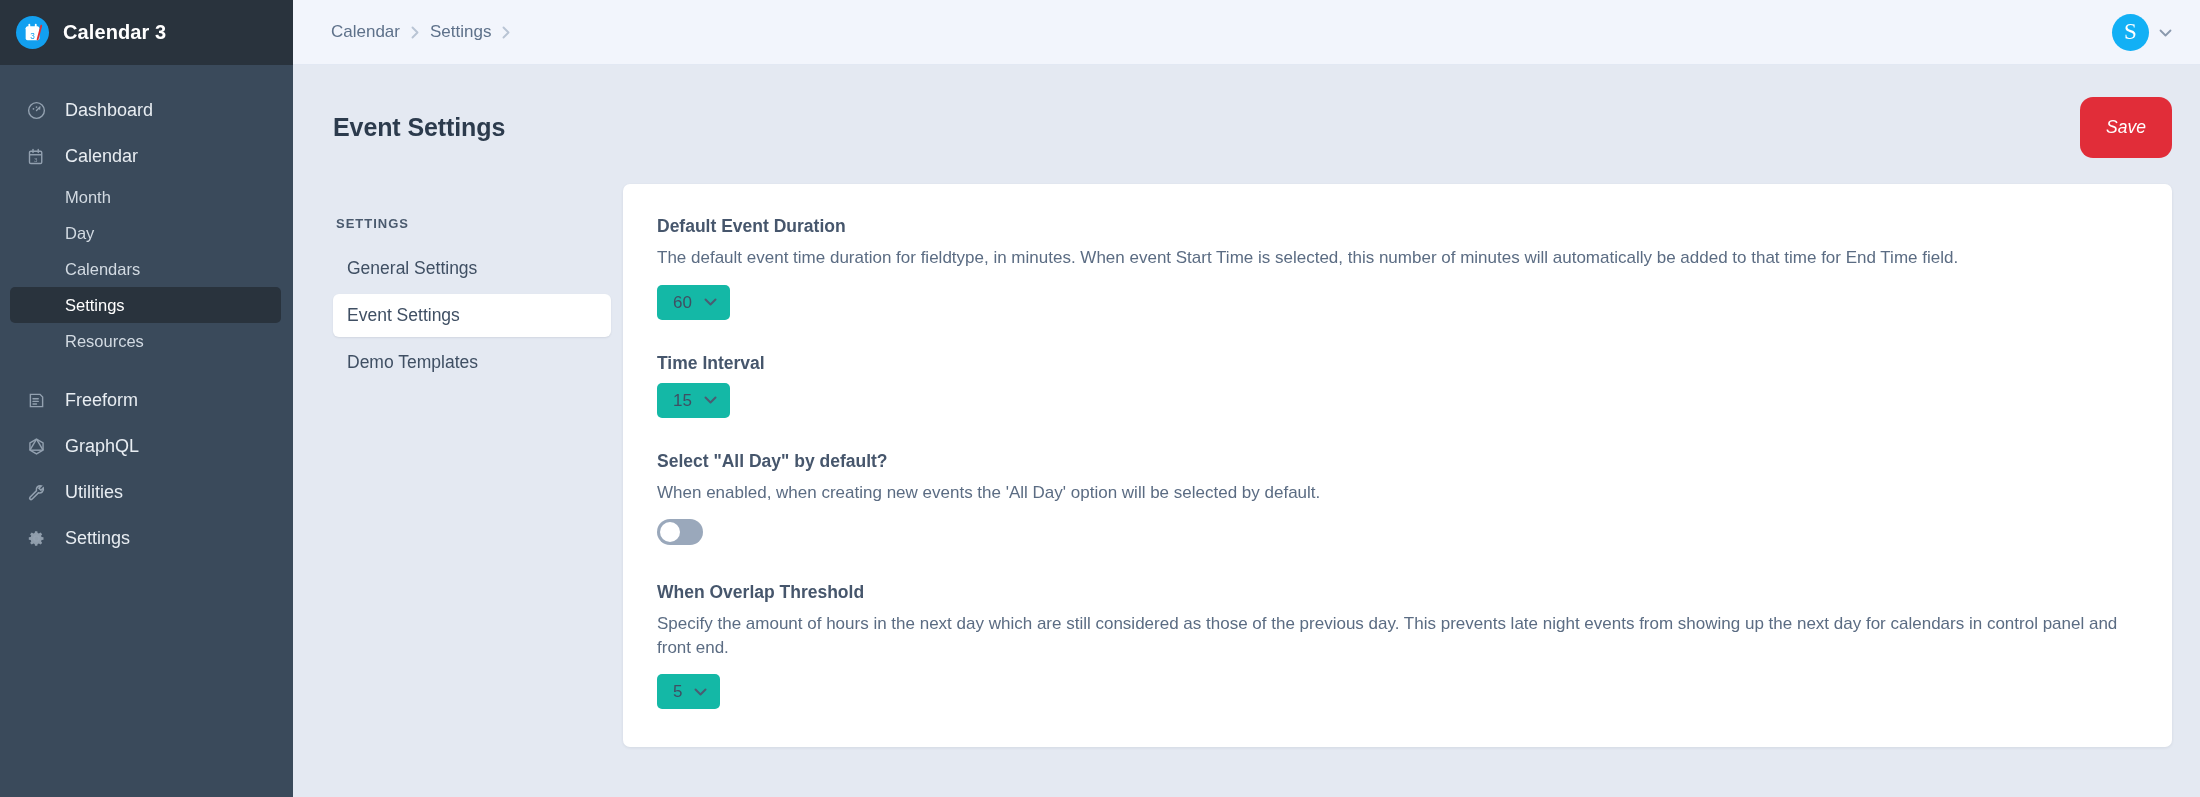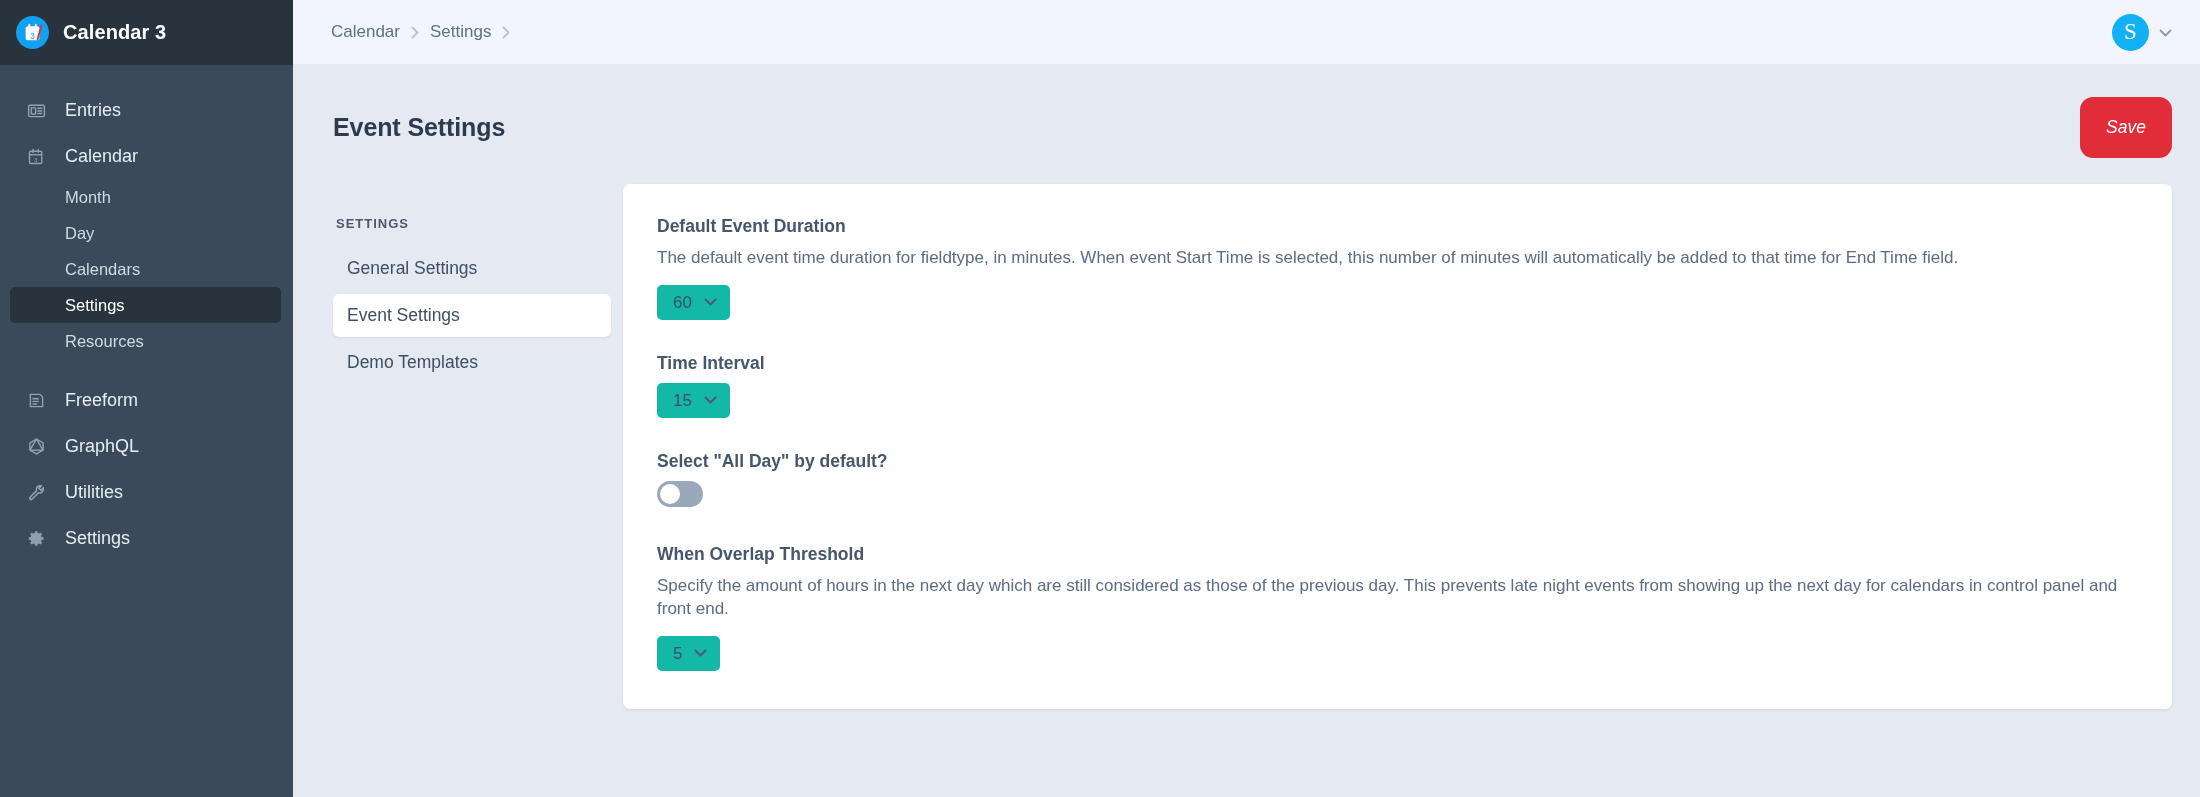--- a/index.html
+++ b/index.html
@@ -315,33 +315,33 @@
           <line x1="15" y1="3" x2="15" y2="7" stroke="#ffffff" stroke-width="2" stroke-linecap="round"></line>
           <text x="11.5" y="18" font-size="9" font-family="Liberation Sans, sans-serif" fill="#12a0f0" text-anchor="middle">3</text>
           <line x1="17" y1="19" x2="21" y2="4" stroke="#e03030" stroke-width="2" stroke-linecap="round"></line>
         </svg>
       </span>
       <span class="brand-title">Calendar 3</span>
     </div>
 
     <nav class="sidebar-nav">
 
-
       <div class="nav-item">
         <span class="nav-icon">
           <svg width="21" height="21" viewBox="0 0 24 24" fill="none" stroke="currentColor" stroke-width="1.6">
-            <rect x="3" y="6" width="18" height="13" rx="1.5"></rect>
-            <rect x="6" y="9" width="5" height="7" rx="0.5"></rect>
-            <line x1="13.5" y1="9.5" x2="18" y2="9.5" stroke-linecap="round"></line>
-            <line x1="13.5" y1="12.5" x2="18" y2="12.5" stroke-linecap="round"></line>
-            <line x1="13.5" y1="15.5" x2="18" y2="15.5" stroke-linecap="round"></line>
+            <circle cx="12" cy="12" r="9"></circle>
+            <path d="M12 12 L16 8" stroke-linecap="round"></path>
+            <circle cx="8.5" cy="10" r="1" fill="currentColor" stroke="none"></circle>
+            <circle cx="12" cy="8" r="1" fill="currentColor" stroke="none"></circle>
+            <circle cx="15.5" cy="10" r="1" fill="currentColor" stroke="none"></circle>
           </svg>
         </span>
-        <span class="nav-label">Entries</span>
-      </div>
+        <span class="nav-label">Dashboard</span>
+      </div>
+
 
       <div class="nav-item">
         <span class="nav-icon">
           <svg width="21" height="21" viewBox="0 0 24 24" fill="none" stroke="currentColor" stroke-width="1.6">
             <rect x="4" y="6" width="14" height="14" rx="1.5"></rect>
             <line x1="4" y1="10" x2="18" y2="10"></line>
             <line x1="8" y1="4" x2="8" y2="7.5" stroke-linecap="round"></line>
             <line x1="14" y1="4" x2="14" y2="7.5" stroke-linecap="round"></line>
             <text x="11" y="18" font-size="7" font-family="Liberation Sans, sans-serif" fill="currentColor" stroke="none" text-anchor="middle">3</text>
           </svg>
@@ -480,20 +480,21 @@
             <span class="select-caret">
               <svg width="13" height="8" viewBox="0 0 13 8" fill="none" stroke="currentColor" stroke-width="2" stroke-linecap="round" stroke-linejoin="round">
                   <polyline points="1.5,1.5 6.5,6.5 11.5,1.5"></polyline>
                 </svg>
             </span>
           </div>
         </div>
 
         <div class="field-block">
           <div class="field-label">Select "All Day" by default?</div>
+          <div class="field-desc">When enabled, when creating new events the 'All Day' option will be selected by default.</div>
           <div class="toggle">
             <span class="knob"></span>
           </div>
         </div>
 
         <div class="field-block">
           <div class="field-label">When Overlap Threshold</div>
           <div class="field-desc">Specify the amount of hours in the next day which are still considered as those of the previous day. This prevents late night events from showing up the next day for calendars in control panel and front end.</div>
           <div class="select-shell">
             <span class="select-value">5</span>

